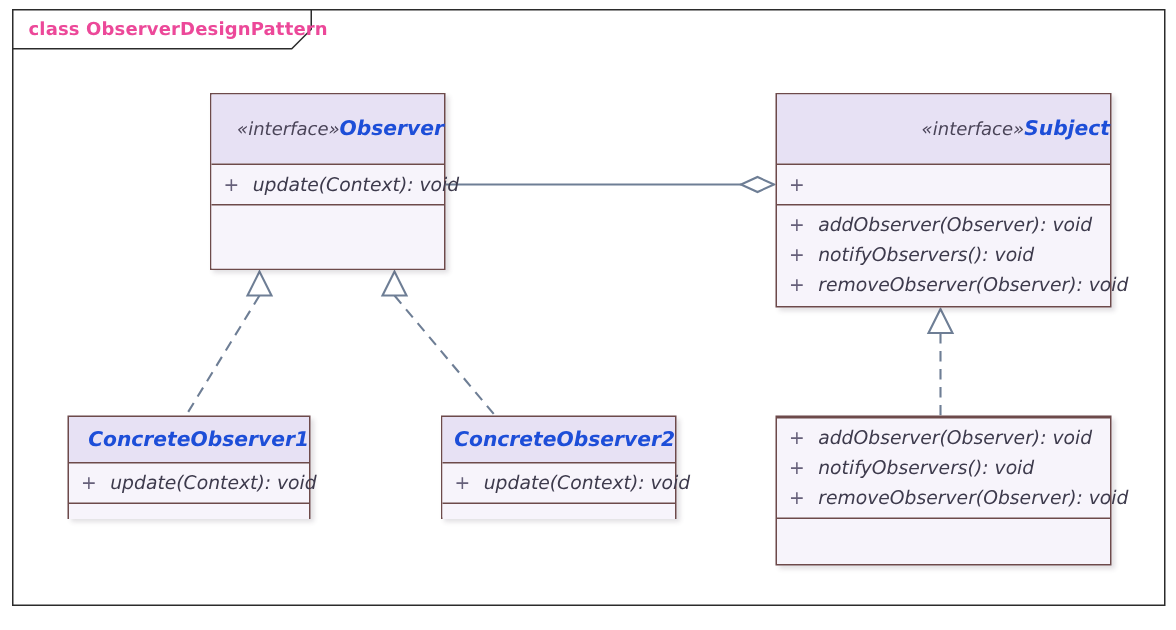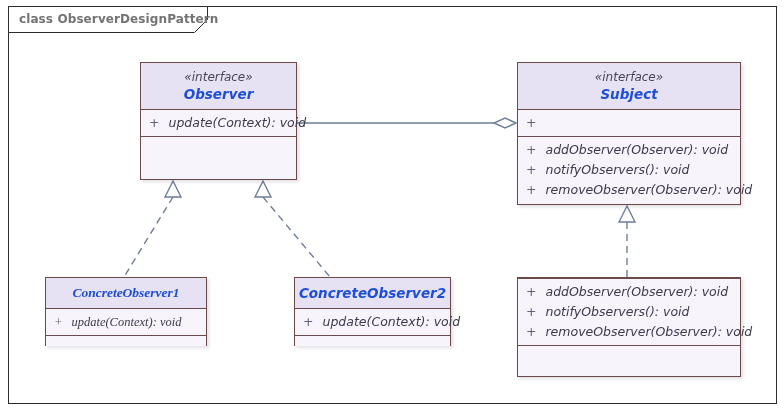--- a/index.html
+++ b/index.html
@@ -14,39 +14,39 @@
 
   .frame {
     position: absolute; left: 8px; top: 6px;
     width: 769px; height: 398px;
     border: 1px solid var(--frame-border, #2b2b2b);
     background: transparent;
   }
   .frame-tab-svg { position: absolute; left: 8px; top: 6px; }
   .frame-title {
     position: absolute; left: 19px; top: 12px;
-    font-size: 12px; font-weight: bold; color: #737373;
+    font-size: 12px; font-weight: bold; color: #ec4899;
     letter-spacing: 0.1px;
   }
 
   svg.connectors { position: absolute; left: 0; top: 0; }
   .conn-line { stroke: var(--connector, #6e7e95); stroke-width: 1.4; fill: none; }
   .conn-line.dashed { stroke-dasharray: 7 5; }
   .conn-head { fill: #ffffff; stroke: var(--connector, #6e7e95); stroke-width: 1.4; }
 
   .uml-class {
     position: absolute;
     display: flex; flex-direction: column;
     border: 1.5px solid var(--box-border, #6d4a4a);
     background: var(--body-fill, #f7f4fb);
     box-shadow: 2px 2px 3px rgba(60,50,70,0.15);
   }
   .head {
-    display: flex; flex-direction: column;
-    align-items: center; justify-content: center;
+    display: flex; flex-direction: row;
+    align-items: center; justify-content: flex-end;
     background: var(--head-fill, #e7e1f4);
     flex: 0 0 auto;
   }
   .head.two { height: 46px; }
   .head.one { height: 30px; }
   .stereo { font-size: 12px; font-style: italic; color: #4a4458; line-height: 16px; }
   .cname  { font-size: 13.5px; font-weight: bold; font-style: italic; color: #1d4ed8; line-height: 18px; }
 
   .compartment {
     border-top: 1px solid var(--box-border, #6d4a4a);
@@ -126,21 +126,21 @@
         <span class="vis">+</span>
         <span>notifyObservers(): void</span>
       </div>
       <div class="row">
         <span class="vis">+</span>
         <span>removeObserver(Observer): void</span>
       </div>
     </div>
   </div>
 
-  <div class="uml-class" style="left:45px; top:277px; width:162px; height:69px;font-family:Liberation Serif, serif;">
+  <div class="uml-class" style="left:45px; top:277px; width:162px; height:69px;">
     <div class="head one">
       <div class="cname">ConcreteObserver1</div>
     </div>
     <div class="compartment">
       <div class="row">
         <span class="vis">+</span>
         <span>update(Context): void</span>
       </div>
     </div>
     <div class="compartment grow"></div>

